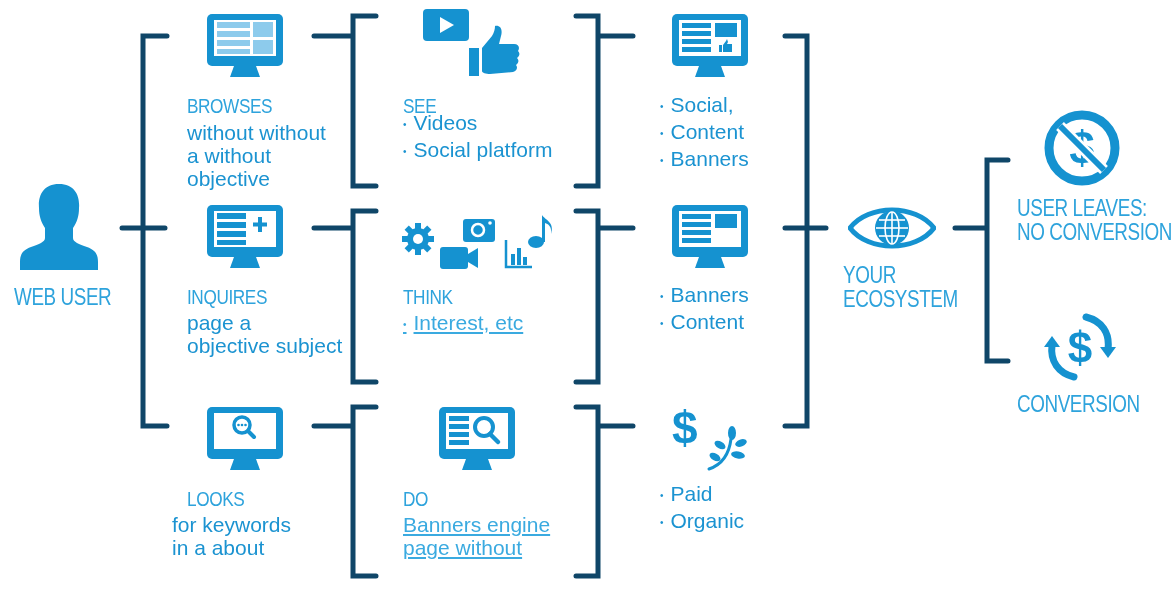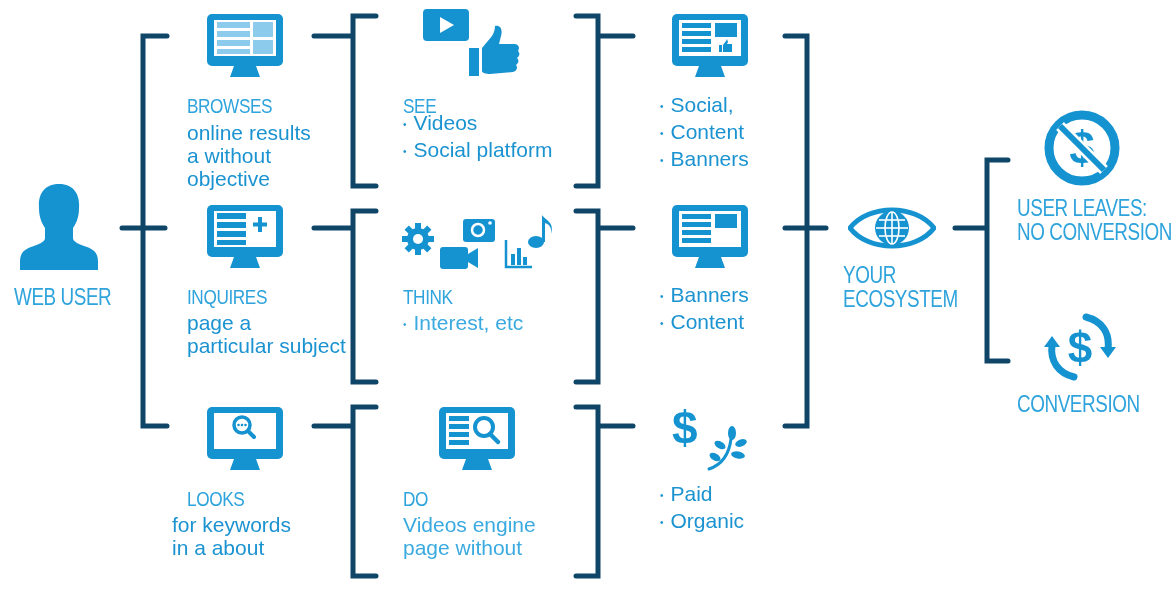--- a/index.html
+++ b/index.html
@@ -4,21 +4,21 @@
 <style>
   html, body { margin: 0; padding: 0; background: #ffffff; }
   body { width: 1172px; height: 590px; position: relative; overflow: hidden;
          font-family: "Liberation Sans", sans-serif; }
   #lines { position: absolute; left: 0; top: 0; }
   .abs { position: absolute; }
   .head { position: absolute; font-family: "Liberation Sans", sans-serif; font-weight: normal;
           color: #2ea3dc; font-size: 21px; line-height: 23px; letter-spacing: -0.5px;
           transform: scaleX(0.82); transform-origin: left top; white-space: nowrap; }
   .sub { position: absolute; color: #1b93d1; font-size: 21px; line-height: 23px; white-space: nowrap; }
-  .sub.light { color: #3aaae0; }
+  .sub.light { color: #3aaae0; text-decoration: underline; }
   .bul { display: block; }
   .bul::before { content: "\2022"; font-size: 10px; margin-right: 7px; position: relative; top: -2px; }
   .icon { position: absolute; }
   .line-line { stroke: #0f4668; stroke-width: 5; stroke-linecap: round; fill: none; }
 </style>
 </head>
 <body>
 
 <svg id="lines" width="1172" height="590">
 
@@ -50,40 +50,40 @@
   <rect x="8" y="7" width="62" height="36" fill="#ffffff"></rect>
   <rect x="11" y="9" width="33" height="6" fill="#8dcbec"></rect>
   <rect x="11" y="18" width="33" height="6" fill="#8dcbec"></rect>
   <rect x="11" y="27" width="33" height="6" fill="#8dcbec"></rect>
   <rect x="11" y="36" width="33" height="5" fill="#8dcbec"></rect>
   <rect x="47" y="9" width="20" height="15" fill="#8dcbec"></rect>
   <rect x="47" y="27" width="20" height="14" fill="#8dcbec"></rect>
 </svg>
 <div class="head" style="left:187px;top:94px">BROWSES</div>
 <div class="sub" style="left:187px;top:121px">
-  <span class="bul-none" style="display:block">online results</span>
+  <span class="bul-none" style="display:block">without without</span>
   <span style="display:block">a without</span>
   <span style="display:block">objective</span>
 </div>
 
 <svg class="icon" style="left:206px;top:204px" width="78" height="66" viewBox="0 0 78 66">
   <rect x="1" y="1" width="76" height="52" rx="5" fill="#1592d0"></rect>
   <path d="M28 53 L50 53 L54 64 L24 64 Z" fill="#1592d0"></path>
   <rect x="8" y="7" width="62" height="36" fill="#ffffff"></rect>
   <rect x="11" y="9" width="29" height="6" fill="#1592d0"></rect>
   <rect x="11" y="18" width="29" height="6" fill="#1592d0"></rect>
   <rect x="11" y="27" width="29" height="6" fill="#1592d0"></rect>
   <rect x="11" y="36" width="29" height="5" fill="#1592d0"></rect>
   <rect x="52" y="13" width="4" height="15" fill="#1592d0"></rect>
   <rect x="47" y="18.5" width="14" height="4" fill="#1592d0"></rect>
 </svg>
 <div class="head" style="left:187px;top:285px">INQUIRES</div>
 <div class="sub" style="left:187px;top:311px">
   <span style="display:block">page a</span>
-  <span style="display:block">particular subject</span>
+  <span style="display:block">objective subject</span>
 </div>
 
 <svg class="icon" style="left:206px;top:406px" width="78" height="66" viewBox="0 0 78 66">
   <rect x="1" y="1" width="76" height="52" rx="5" fill="#1592d0"></rect>
   <path d="M28 53 L50 53 L54 64 L24 64 Z" fill="#1592d0"></path>
   <rect x="8" y="7" width="62" height="36" fill="#ffffff"></rect>
   <circle cx="36" cy="19" r="8" fill="none" stroke="#1592d0" stroke-width="3.5"></circle>
   <circle cx="32.5" cy="19" r="1.3" fill="#1592d0"></circle>
   <circle cx="36" cy="19" r="1.3" fill="#1592d0"></circle>
   <circle cx="39.5" cy="19" r="1.3" fill="#1592d0"></circle>
@@ -149,21 +149,21 @@
   <rect x="8" y="7" width="62" height="36" fill="#ffffff"></rect>
   <rect x="11" y="10" width="20" height="5" fill="#1592d0"></rect>
   <rect x="11" y="18" width="20" height="5" fill="#1592d0"></rect>
   <rect x="11" y="26" width="20" height="5" fill="#1592d0"></rect>
   <rect x="11" y="34" width="20" height="5" fill="#1592d0"></rect>
   <circle cx="46" cy="21" r="9" fill="none" stroke="#1592d0" stroke-width="4"></circle>
   <path d="M52 28 L60 36" stroke="#1592d0" stroke-width="4.5" stroke-linecap="round"></path>
 </svg>
 <div class="head" style="left:403px;top:487px">DO</div>
 <div class="sub light" style="left:403px;top:513px">
-  <span style="display:block">Videos engine</span>
+  <span style="display:block">Banners engine</span>
   <span style="display:block">page without</span>
 </div>
 
 <svg class="icon" style="left:671px;top:13px" width="78" height="66" viewBox="0 0 78 66">
   <rect x="1" y="1" width="76" height="52" rx="5" fill="#1592d0"></rect>
   <path d="M28 53 L50 53 L54 64 L24 64 Z" fill="#1592d0"></path>
   <rect x="8" y="7" width="62" height="36" fill="#ffffff"></rect>
   <rect x="11" y="10" width="29" height="5" fill="#1592d0"></rect>
   <rect x="11" y="18" width="29" height="5" fill="#1592d0"></rect>
   <rect x="11" y="26" width="29" height="5" fill="#1592d0"></rect>

